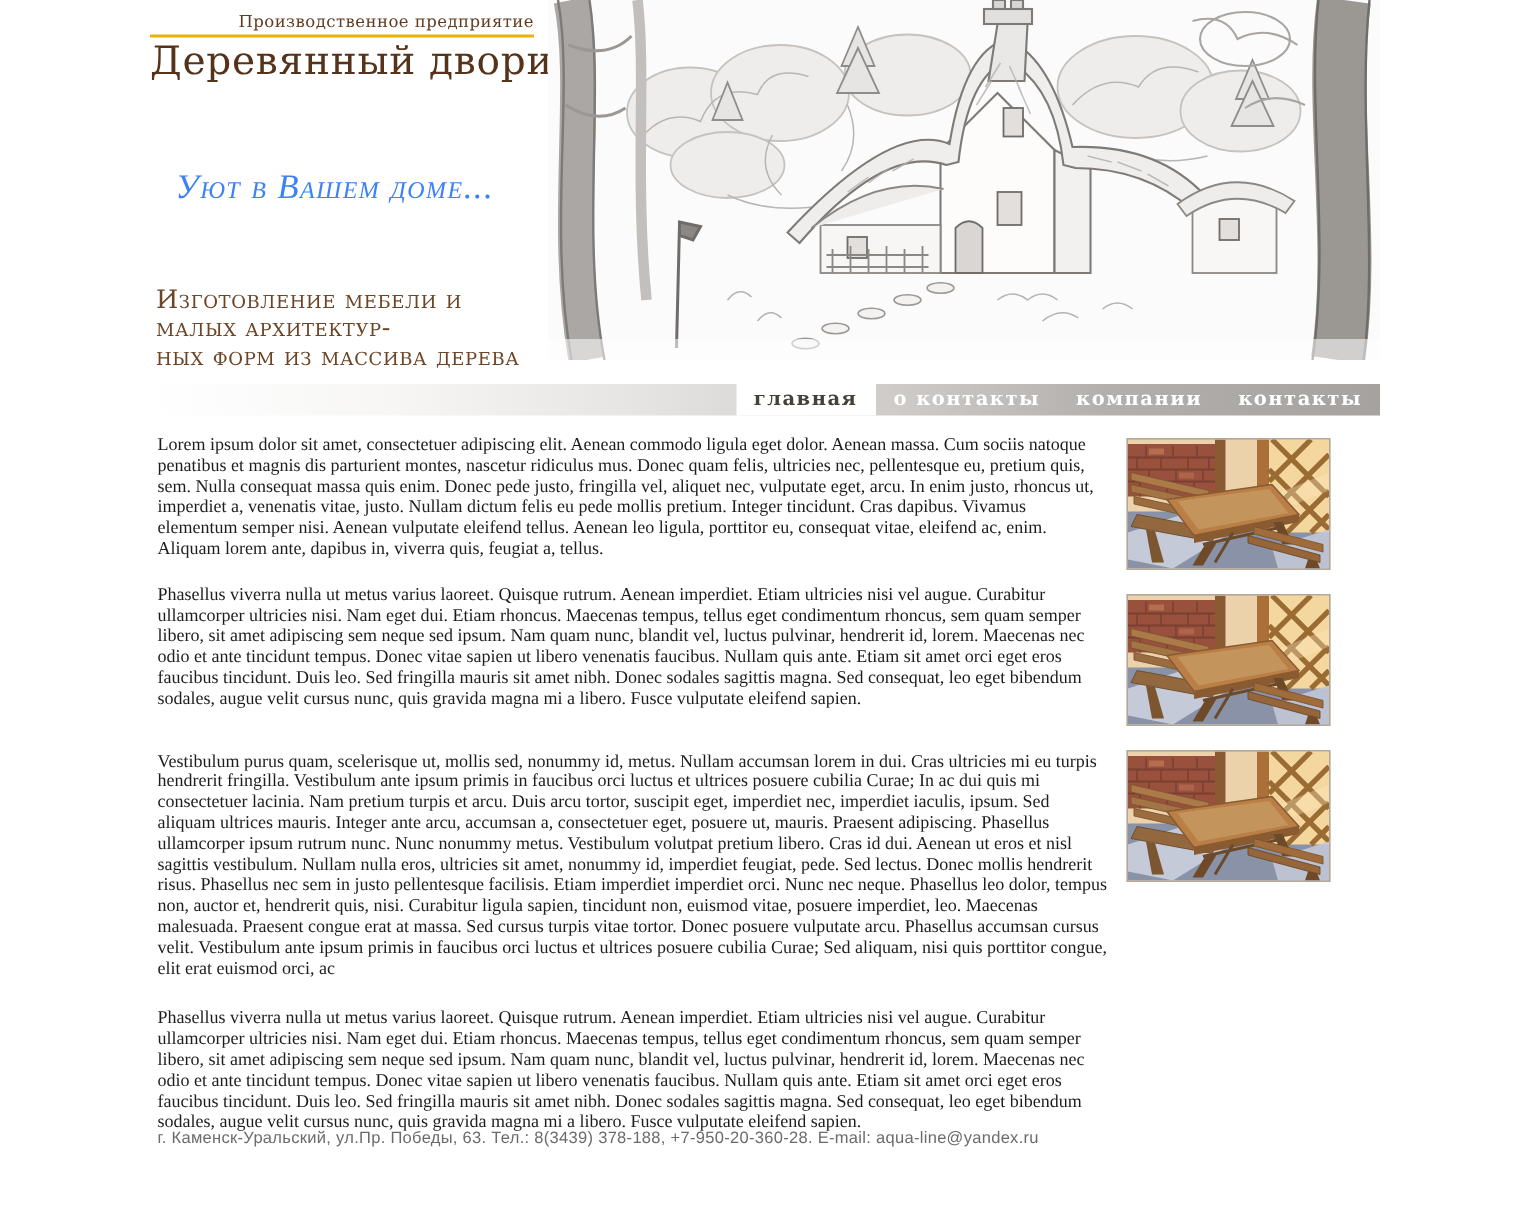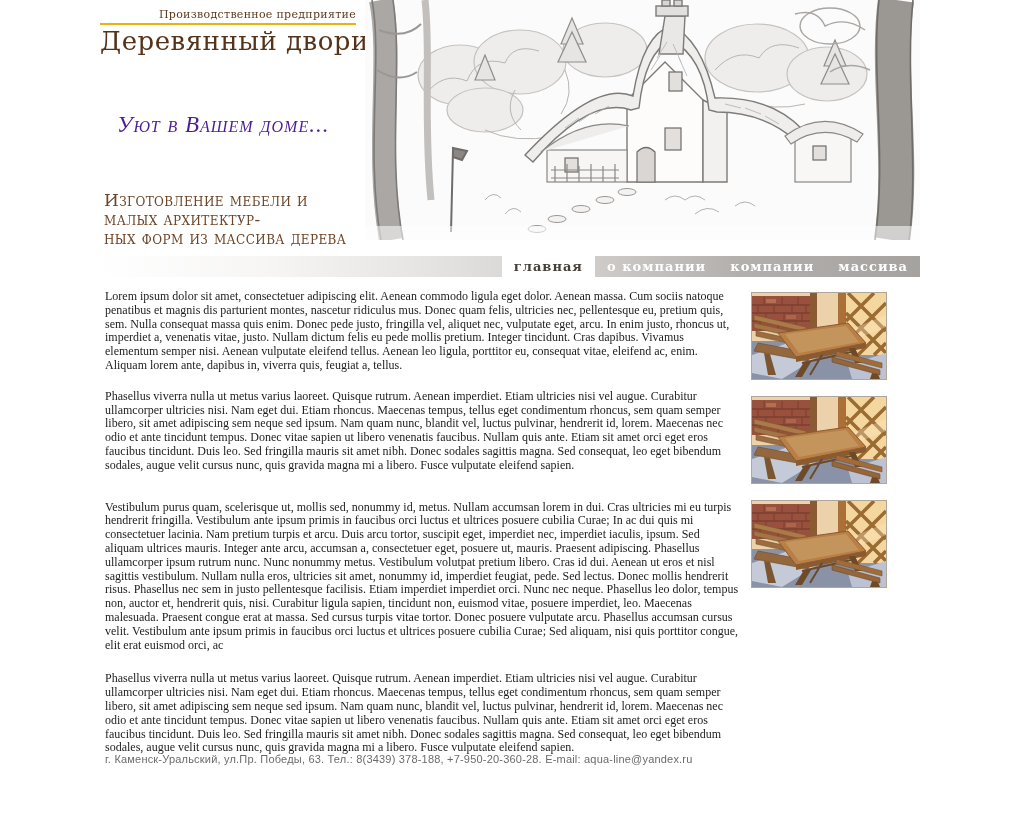--- a/index.html
+++ b/index.html
@@ -6,21 +6,21 @@
   body{width:1024px;height:819px;position:relative;overflow:hidden;
        font-family:"Liberation Sans",sans-serif;}
 
   
   .logo-block{position:absolute;left:100px;top:8px;width:256px;}
   .logo-caption{font-family:"DejaVu Serif",serif;font-size:11px;color:#5f3a1d;
        text-align:right;border-bottom:2px solid #eab308;padding-bottom:2px;letter-spacing:.3px;}
   .logo-title{font-family:"DejaVu Serif",serif;font-size:26px;color:#54331a;
        margin-top:1px;letter-spacing:.5px;white-space:nowrap;}
   .tagline{position:absolute;left:117px;top:112px;font-family:"Liberation Serif",serif;
-       font-style:italic;font-variant:small-caps;font-size:23px;color:#4c1d95;letter-spacing:1px;}
+       font-style:italic;font-variant:small-caps;font-size:23px;color:#3b82f6;letter-spacing:1px;}
   .subtitle{position:absolute;left:104px;top:191px;width:250px;
        font-family:"DejaVu Serif",serif;font-variant:small-caps;font-size:17px;
        line-height:19px;color:#6d4526;letter-spacing:.4px;}
   .hero{position:absolute;left:365px;top:0;width:555px;height:240px;}
 
   
   .nav{position:absolute;left:100px;top:256px;width:820px;height:21px;
        background:linear-gradient(to right,#ffffff 0%,#f7f6f5 20%,#e6e4e2 40%,#cfccca 60%,#b2afac 78%,#a5a2a0 100%);
        display:flex;justify-content:flex-end;align-items:stretch;}
   .nav-item{font-family:"DejaVu Serif",serif;font-weight:bold;
@@ -189,23 +189,23 @@
       <path d="M505,70 q-22,-10 -40,2"></path>
       <ellipse cx="465" cy="26" rx="30" ry="18"></ellipse>
     </g>
 
     <rect x="0" y="226" width="555" height="14" fill="#ffffff" opacity=".55"></rect>
   </svg>
 </div>
 
 <div class="nav">
   <div class="nav-item active">главная</div>
-  <div class="nav-item">о компании</div>
+  <div class="nav-item">о контакты</div>
   <div class="nav-item">компании</div>
-  <div class="nav-item">массива</div>
+  <div class="nav-item">контакты</div>
 </div>
 
 <div class="content">
   <p class="first">Lorem ipsum dolor sit amet, consectetuer adipiscing elit. Aenean commodo ligula eget dolor. Aenean massa. Cum sociis natoque penatibus et magnis dis parturient montes, nascetur ridiculus mus. Donec quam felis, ultricies nec, pellentesque eu, pretium quis, sem. Nulla consequat massa quis enim. Donec pede justo, fringilla vel, aliquet nec, vulputate eget, arcu. In enim justo, rhoncus ut, imperdiet a, venenatis vitae, justo. Nullam dictum felis eu pede mollis pretium. Integer tincidunt. Cras dapibus. Vivamus elementum semper nisi. Aenean vulputate eleifend tellus. Aenean leo ligula, porttitor eu, consequat vitae, eleifend ac, enim. Aliquam lorem ante, dapibus in, viverra quis, feugiat a, tellus.</p>
   <p>Phasellus viverra nulla ut metus varius laoreet. Quisque rutrum. Aenean imperdiet. Etiam ultricies nisi vel augue. Curabitur ullamcorper ultricies nisi. Nam eget dui. Etiam rhoncus. Maecenas tempus, tellus eget condimentum rhoncus, sem quam semper libero, sit amet adipiscing sem neque sed ipsum. Nam quam nunc, blandit vel, luctus pulvinar, hendrerit id, lorem. Maecenas nec odio et ante tincidunt tempus. Donec vitae sapien ut libero venenatis faucibus. Nullam quis ante. Etiam sit amet orci eget eros faucibus tincidunt. Duis leo. Sed fringilla mauris sit amet nibh. Donec sodales sagittis magna. Sed consequat, leo eget bibendum sodales, augue velit cursus nunc, quis gravida magna mi a libero. Fusce vulputate eleifend sapien.</p>
   <p class="third">Vestibulum purus quam, scelerisque ut, mollis sed, nonummy id, metus. Nullam accumsan lorem in dui. Cras ultricies mi eu turpis hendrerit fringilla. Vestibulum ante ipsum primis in faucibus orci luctus et ultrices posuere cubilia Curae; In ac dui quis mi consectetuer lacinia. Nam pretium turpis et arcu. Duis arcu tortor, suscipit eget, imperdiet nec, imperdiet iaculis, ipsum. Sed aliquam ultrices mauris. Integer ante arcu, accumsan a, consectetuer eget, posuere ut, mauris. Praesent adipiscing. Phasellus ullamcorper ipsum rutrum nunc. Nunc nonummy metus. Vestibulum volutpat pretium libero. Cras id dui. Aenean ut eros et nisl sagittis vestibulum. Nullam nulla eros, ultricies sit amet, nonummy id, imperdiet feugiat, pede. Sed lectus. Donec mollis hendrerit risus. Phasellus nec sem in justo pellentesque facilisis. Etiam imperdiet imperdiet orci. Nunc nec neque. Phasellus leo dolor, tempus non, auctor et, hendrerit quis, nisi. Curabitur ligula sapien, tincidunt non, euismod vitae, posuere imperdiet, leo. Maecenas malesuada. Praesent congue erat at massa. Sed cursus turpis vitae tortor. Donec posuere vulputate arcu. Phasellus accumsan cursus velit. Vestibulum ante ipsum primis in faucibus orci luctus et ultrices posuere cubilia Curae; Sed aliquam, nisi quis porttitor congue, elit erat euismod orci, ac</p>
   <p>Phasellus viverra nulla ut metus varius laoreet. Quisque rutrum. Aenean imperdiet. Etiam ultricies nisi vel augue. Curabitur ullamcorper ultricies nisi. Nam eget dui. Etiam rhoncus. Maecenas tempus, tellus eget condimentum rhoncus, sem quam semper libero, sit amet adipiscing sem neque sed ipsum. Nam quam nunc, blandit vel, luctus pulvinar, hendrerit id, lorem. Maecenas nec odio et ante tincidunt tempus. Donec vitae sapien ut libero venenatis faucibus. Nullam quis ante. Etiam sit amet orci eget eros faucibus tincidunt. Duis leo. Sed fringilla mauris sit amet nibh. Donec sodales sagittis magna. Sed consequat, leo eget bibendum sodales, augue velit cursus nunc, quis gravida magna mi a libero. Fusce vulputate eleifend sapien.</p>
 </div>
 
 <div class="thumbs">

